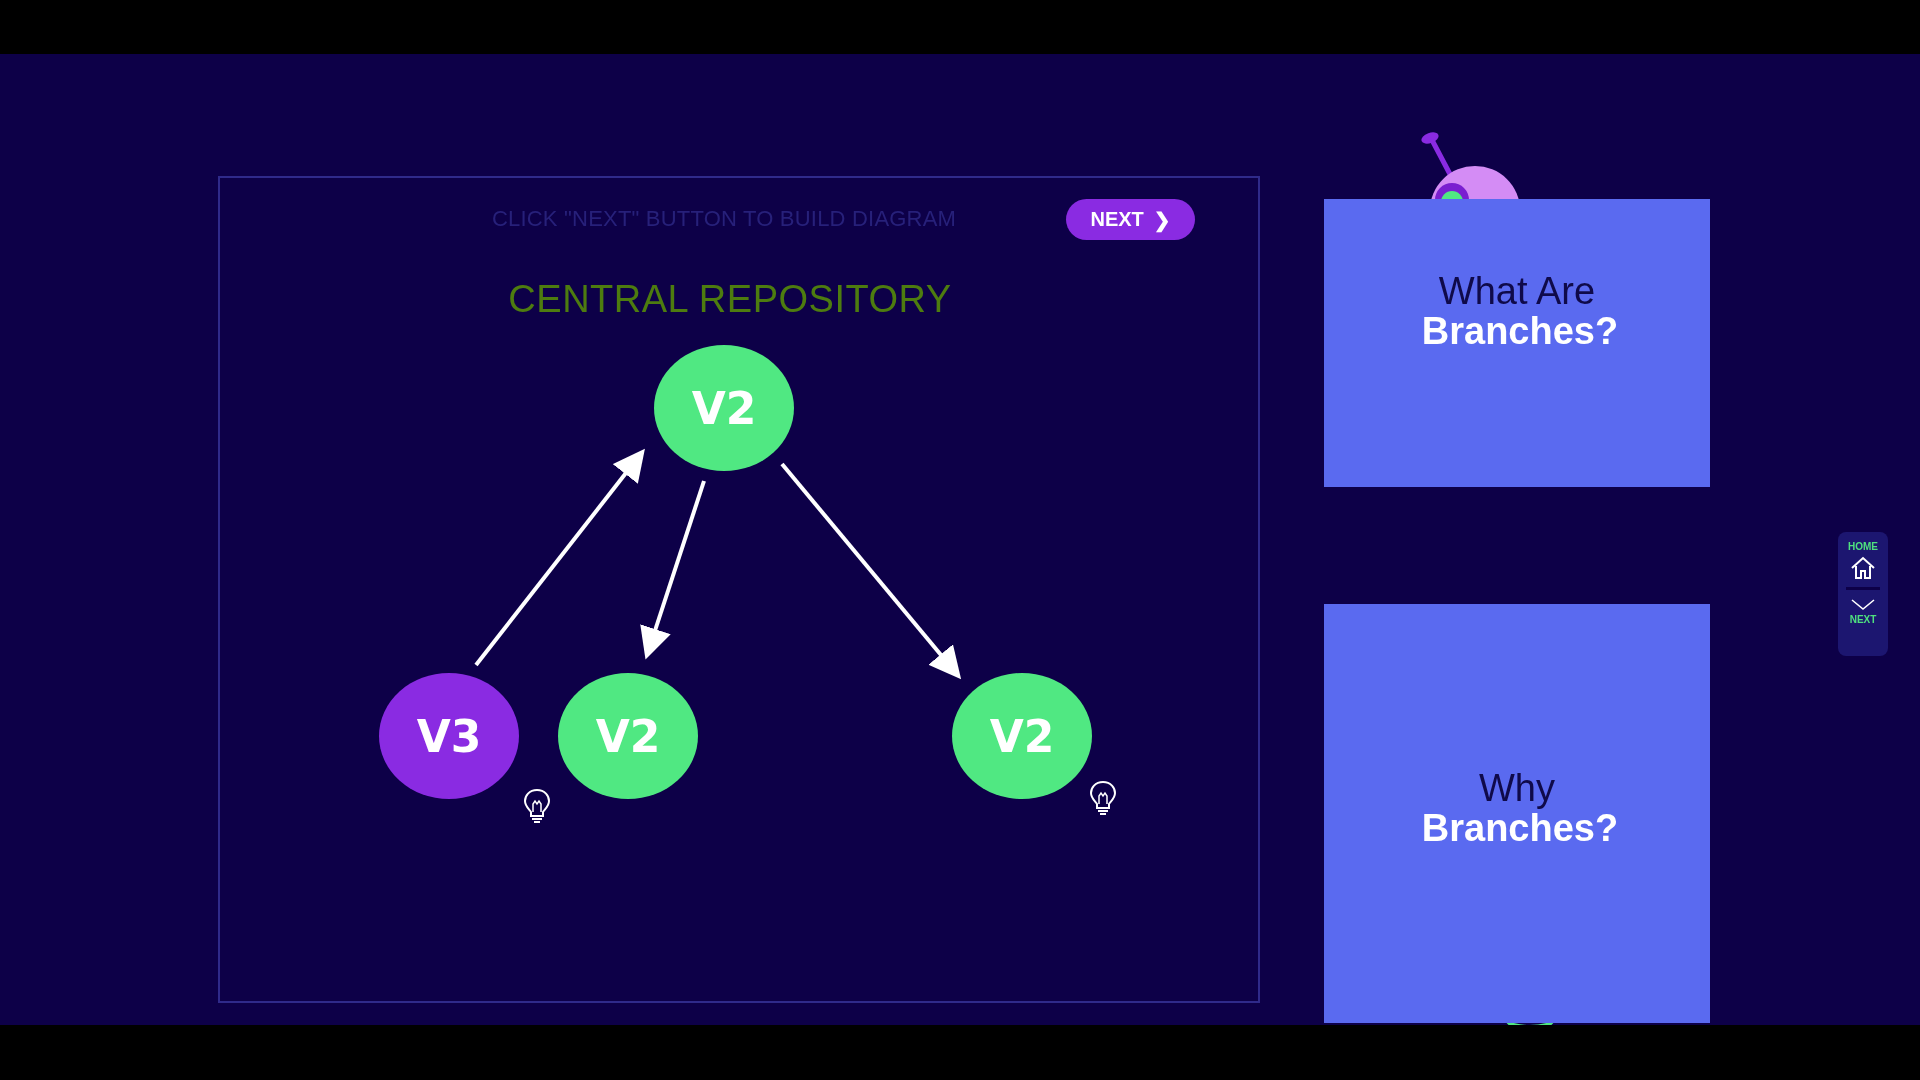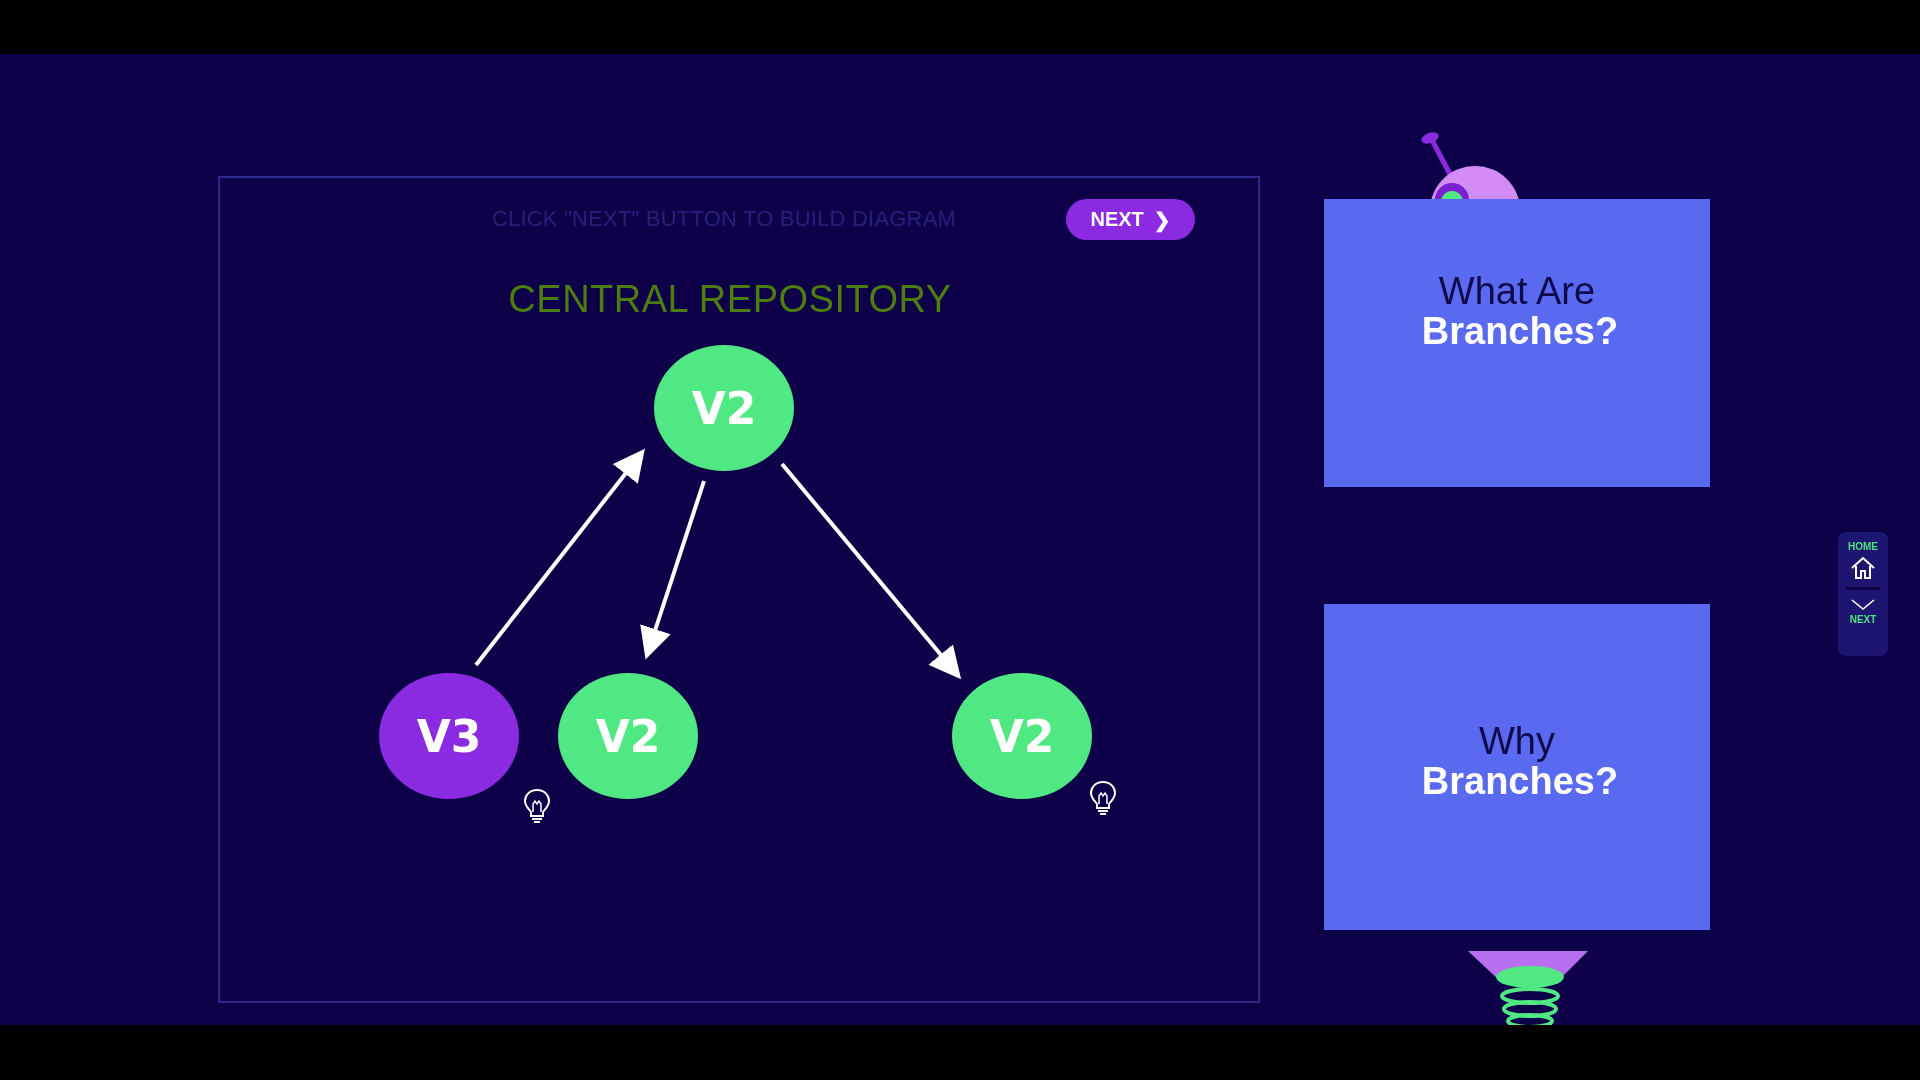--- a/index.html
+++ b/index.html
@@ -37,21 +37,21 @@
     font-family:"DejaVu Sans", sans-serif; font-weight:bold; font-size:44px; fill:#fff;
   }
   .card {
     position:absolute; left:1324px; width:386px; background:#5a6af0;
     display:flex; flex-direction:column; align-items:center; justify-content:center;
     font-size:38px; font-weight:normal; line-height:40px; text-align:center; cursor:pointer;
   }
   .card .dark { color:#0f0a4a; }
   .card .light { color:#fff; font-weight:bold;margin-left:6px; }
   .card1 { top:199px; height:288px; padding-bottom:65px; box-sizing:border-box; }
-  .card2 { top:604px; height:326px; padding-bottom:12px; box-sizing:border-box; }
+  .card2 { top:604px; height:419px; padding-bottom:12px; box-sizing:border-box; }
   .robot-top, .robot-bottom { position:absolute; }
   .side-nav {
     position:absolute; left:1838px; top:532px; width:50px; height:124px;
     background:#1c1670; border-radius:8px;
     display:flex; flex-direction:column; align-items:center;
   }
   .side-nav .lbl { color:#4fe07f; font-size:10px; font-weight:bold; }
   .side-nav .home-lbl { margin-top:9px; }
   .side-nav .divider { width:34px; height:3px; background:#0d0048; margin:6px 0 8px; }
   .side-nav .next-lbl { margin-top:2px; }

